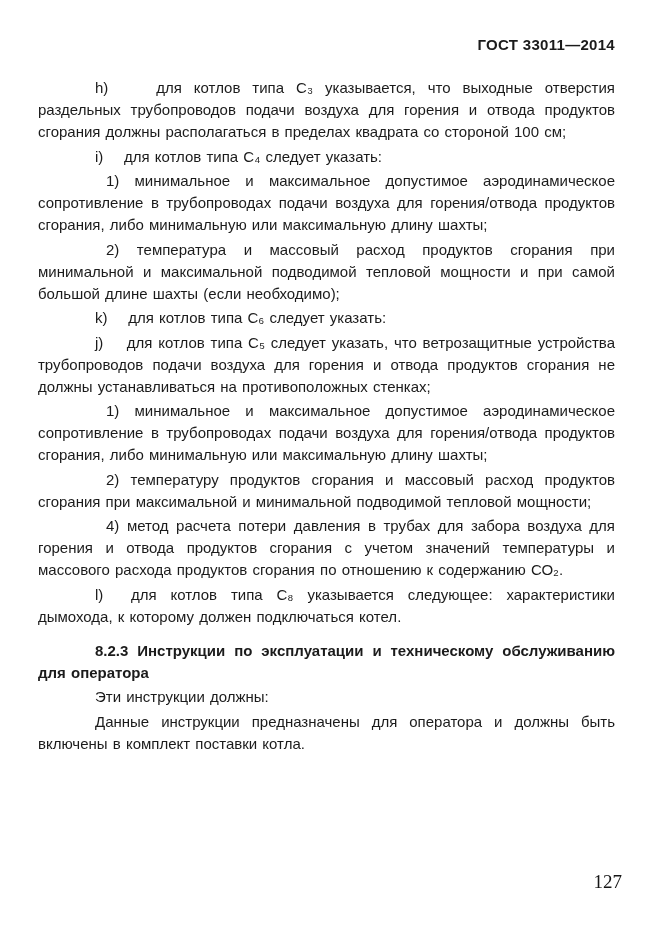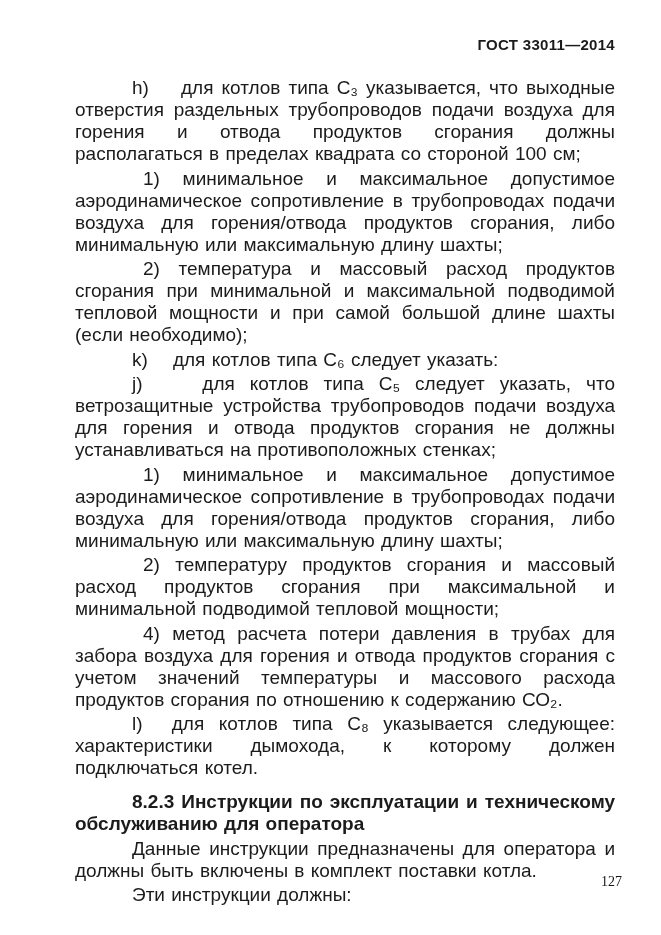--- a/index.html
+++ b/index.html
@@ -12,34 +12,34 @@
     height: 935px;
     position: relative;
     font-family: "Liberation Sans", sans-serif;
     color: #1b1b1b;
     overflow: hidden;
   }
   .page {
     box-sizing: border-box;
     width: 661px;
     height: 698px;
-    padding: 36px 46px 0 75px;
+    padding: 36px 46px 0 38px;
     border-radius: 29px;
   }
   .doc-header {
     text-align: right;
     font-size: 15px;
     font-weight: bold;
     line-height: 17px;
     letter-spacing: 0.3px;
     margin-bottom: 24px;
   }
   .doc-body p {
     margin: 2.5px 0;
-    font-size: 19px;
+    font-size: 15px;
     line-height: 22px;
     text-align: justify;
     word-spacing: 1px;
   }
   .doc-body p.p-letter,
   .doc-body p.p-plain,
   .doc-body p.p-heading {
     text-indent: 57px;
   }
   .doc-body p.p-number {
@@ -47,40 +47,41 @@
   }
   .doc-body p.p-heading {
     font-weight: bold;
     margin-top: 12px;
   }
   .page-number {
     position: absolute;
     top: 872px;
     right: 39px;
     font-family: "Liberation Serif", serif;
-    font-size: 14px;
+    font-size: 19px;
     line-height: 20px;
     color: #161616;
   }
 </style>
 </head>
 <body>
 
 <div class="page">
   <div class="doc-header">ГОСТ 33011—2014</div>
 
   <div class="doc-body">
       <p class="p-letter">h)&nbsp;&nbsp;&nbsp; для котлов типа С₃ указывается, что выходные отверстия раздельных трубопроводов подачи воздуха для горения и отвода продуктов сгорания должны располагаться в пределах квадрата со стороной 100 см;</p>
+      <p class="p-letter">i)&nbsp;&nbsp;&nbsp; для котлов типа С₄ следует указать:</p>
       <p class="p-number">1)&nbsp;минимальное и максимальное допустимое аэродинамическое сопротивление в трубопроводах подачи воздуха для горения/отвода продуктов сгорания, либо минимальную или максимальную длину шахты;</p>
       <p class="p-number">2)&nbsp;температура и массовый расход продуктов сгорания при минимальной и максимальной подводимой тепловой мощности и при самой большой длине шахты (если необходимо);</p>
       <p class="p-letter">k)&nbsp;&nbsp;&nbsp; для котлов типа С₆ следует указать:</p>
       <p class="p-letter">j)&nbsp;&nbsp;&nbsp; для котлов типа С₅ следует указать, что ветрозащитные устройства трубопроводов подачи воздуха для горения и отвода продуктов сгорания не должны устанавливаться на противоположных стенках;</p>
       <p class="p-number">1)&nbsp;минимальное и максимальное допустимое аэродинамическое сопротивление в трубопроводах подачи воздуха для горения/отвода продуктов сгорания, либо минимальную или максимальную длину шахты;</p>
       <p class="p-number">2)&nbsp;температуру продуктов сгорания и массовый расход продуктов сгорания при максимальной и минимальной подводимой тепловой мощности;</p>
       <p class="p-number">4)&nbsp;метод расчета потери давления в трубах для забора воздуха для горения и отвода продуктов сгорания с учетом значений температуры и массового расхода продуктов сгорания по отношению к содержанию СО₂.</p>
       <p class="p-letter">l)&nbsp; для котлов типа С₈ указывается следующее: характеристики дымохода, к которому должен подключаться котел.</p>
       <p class="p-heading">8.2.3 Инструкции по эксплуатации и техническому обслуживанию для оператора</p>
+      <p class="p-plain">Эти инструкции должны:</p>
       <p class="p-plain">Данные инструкции предназначены для оператора и должны быть включены в комплект поставки котла.</p>
-      <p class="p-plain">Эти инструкции должны:</p>
     </div>
 </div>
 
 <div class="page-number">127</div>
 
 </body></html>

